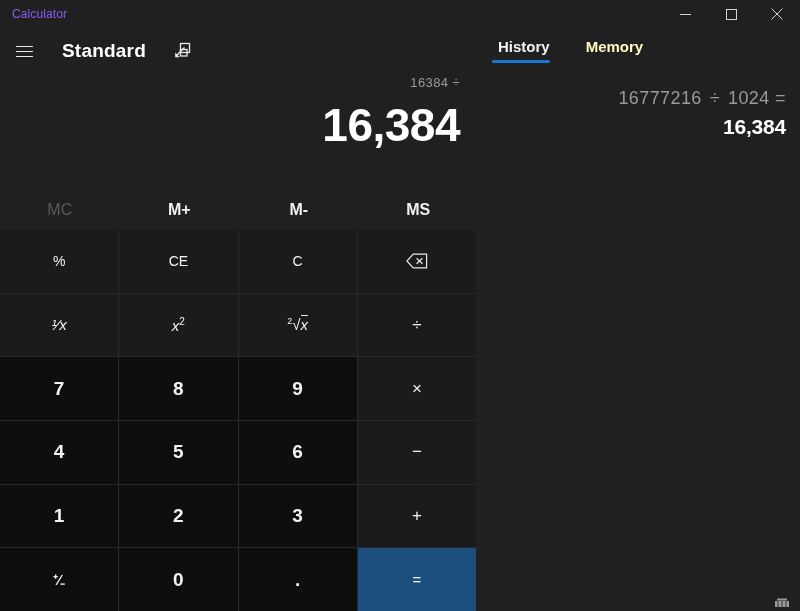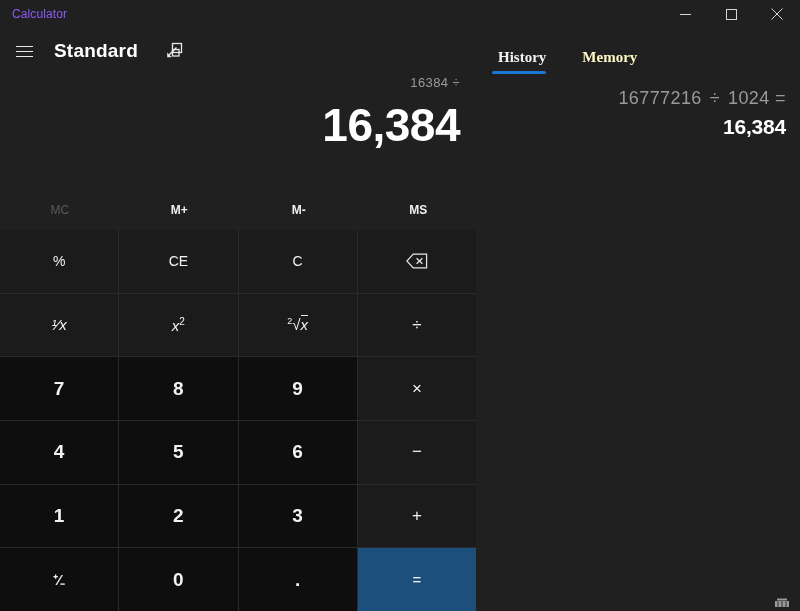--- a/index.html
+++ b/index.html
@@ -46,21 +46,21 @@
     display: flex; align-items: center;
   }
   .hamburger {
     width: 40px; height: 40px;
     display: flex; flex-direction: column; align-items: center; justify-content: center;
     gap: 4px;
     margin-left: 4px;
   }
   .hamburger i { display: block; width: 17px; height: 1px; background: #e8e8e8; }
   .mode-title {
-    margin-left: 10px;
+    margin-left: 18px;
     font-size: 19px; font-weight: bold; color: #ffffff;
     letter-spacing: .2px;
   }
   .keep-on-top {
     margin-left: 22px;
     width: 28px; height: 28px;
     display: flex; align-items: center; justify-content: center;
   }
 
   
@@ -84,21 +84,21 @@
 
   
   .memory-row {
     position: absolute; top: 193px; left: 0;
     width: 478px; height: 34px;
     display: flex;
   }
   .mem-btn {
     flex: 1 1 0;
     display: flex; align-items: center; justify-content: center;
-    font-size: 12px; font-weight: bold;
+    font-size: 16px; font-weight: bold;
     color: #f0f0f0;
   }
   .mem-btn.disabled { color: #5a5a5a; font-weight: normal; }
 
   
   .keypad {
     position: absolute; top: 230px; left: 0;
     width: 476px; height: 381px;
     display: grid;
     grid-template-columns: repeat(4, 1fr);
@@ -126,21 +126,21 @@
 
   
   .side-panel {
     position: absolute; top: 28px; left: 480px;
     width: 320px; height: 583px;
     background: #202020;
   }
   .tabs {
     position: absolute; top: 10px; left: 0;
     width: 320px; height: 36px;
-    display: flex; align-items: flex-end; font-family: Liberation Serif, serif;
+    display: flex; align-items: flex-start;
   }
   .tab {
     position: relative;
     margin-left: 24px;
     padding: 0 6px 8px 6px;
     font-size: 15px; font-weight: bold;
     color: #fef9c3;
   }
   .tab.active { color: #f2f2f2; }
   .tab.active::after {

